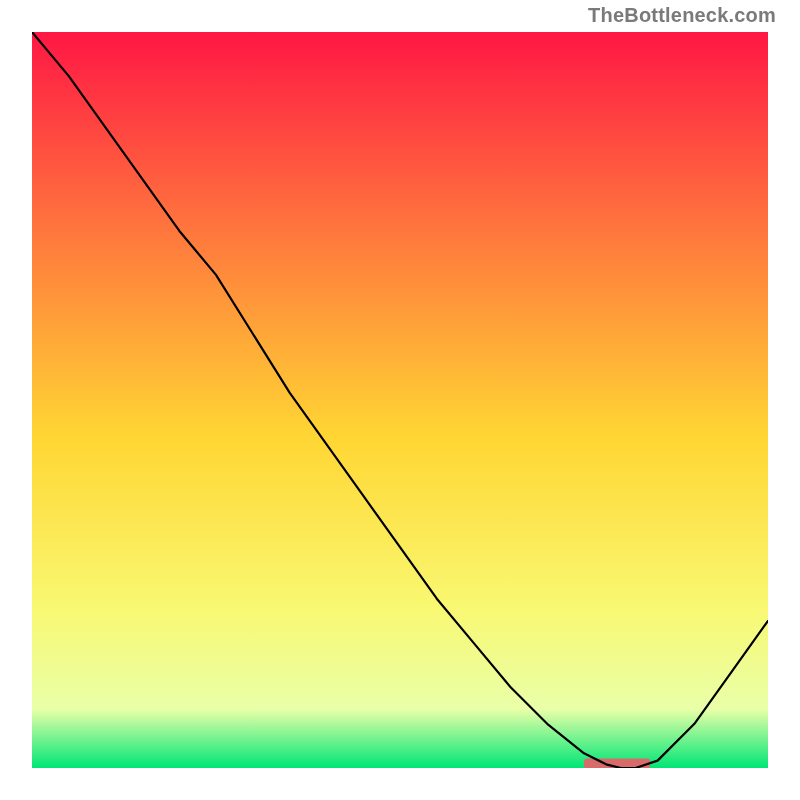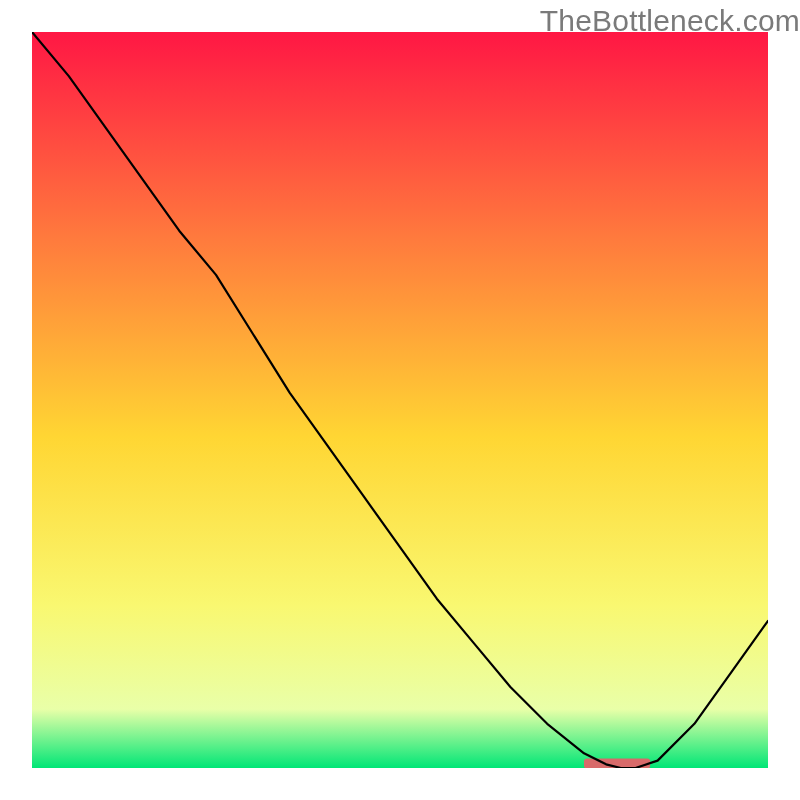--- a/index.html
+++ b/index.html
@@ -11,23 +11,23 @@
     font-family: Arial, Helvetica, sans-serif;
   }
   .stage {
     position: relative;
     width: 800px;
     height: 800px;
   }
   .watermark {
     position: absolute;
     top: 4px;
-    right: 0;
-    font-size: 30px;
-    font-weight: 400;
+    right: 24px;
+    font-size: 20px;
+    font-weight: 700;
     color: #7a7a7a;
     letter-spacing: 0.2px;
     user-select: none;
   }
   .plot-area {
     position: absolute;
     left: 32px;
     top: 32px;
     width: 736px;
     height: 736px;

